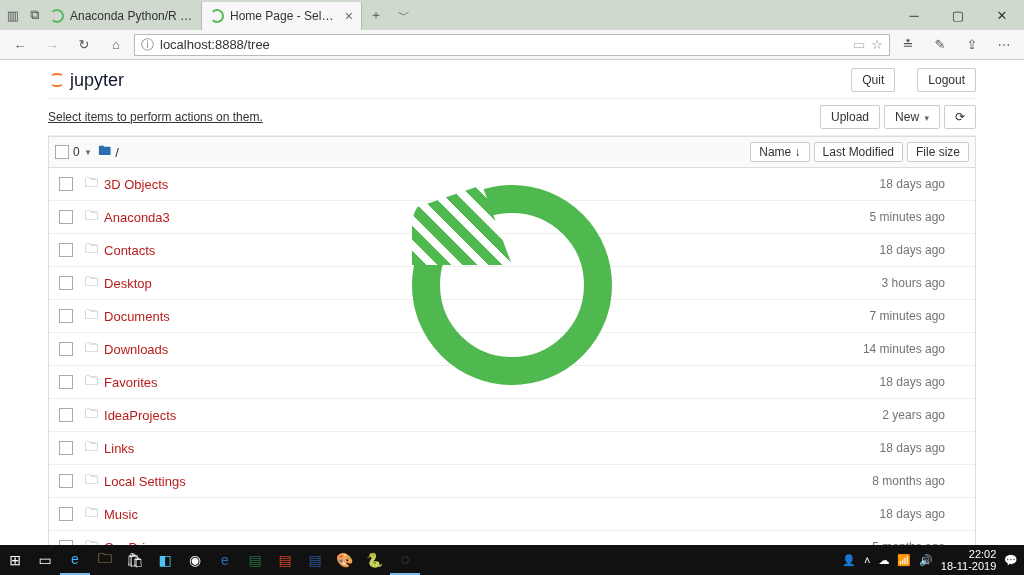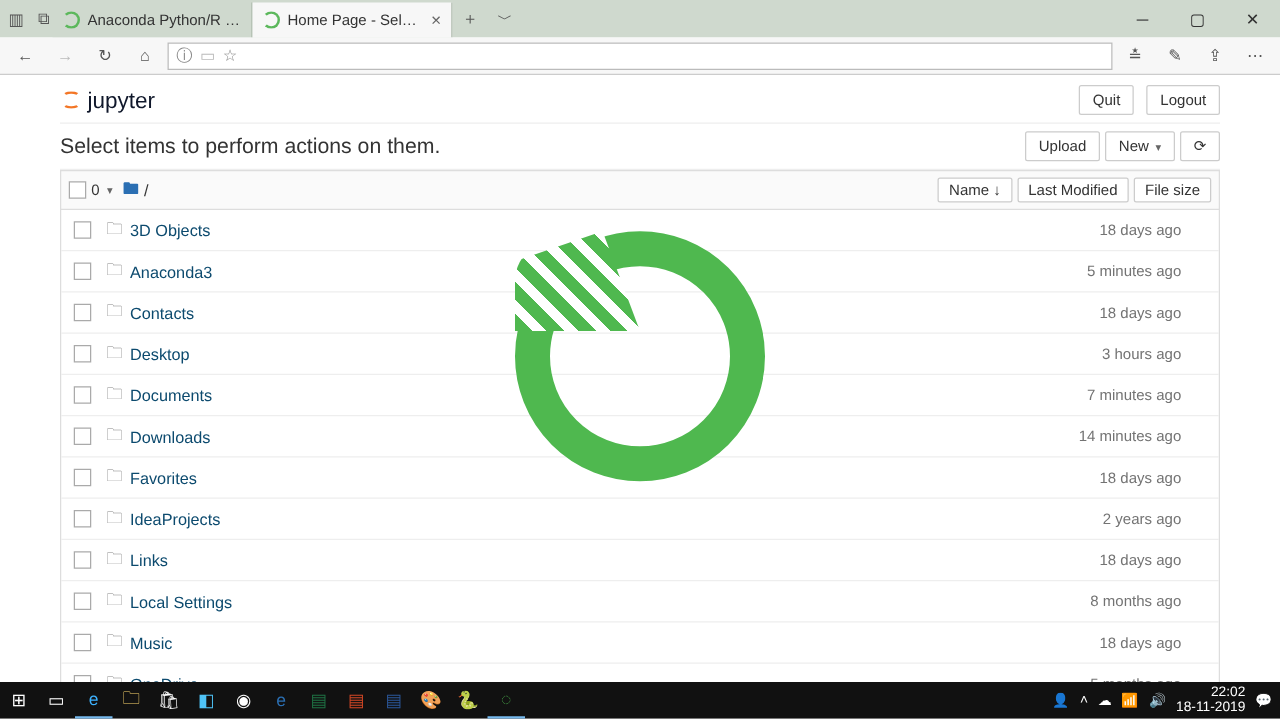--- a/index.html
+++ b/index.html
@@ -29,40 +29,40 @@
 .addr-right { display: flex; gap: 4px; }
 
 
 .content { flex: 1; overflow-y: scroll; background: #fff; position: relative; }
 .jp-header { display: flex; align-items: center; padding: 8px 0 6px; margin: 0 48px; border-bottom: 1px solid #eee; }
 .jp-logo { display: flex; align-items: center; gap: 4px; color: #0f172a; font-size: 18px; }
 .jp-logo-icon { width: 18px; height: 18px; position: relative; }
 .jp-logo-icon::before, .jp-logo-icon::after { content: ""; position: absolute; left: 2px; right: 2px; height: 4px; border-radius: 50%; border: 2px solid #f37626; }
 .jp-logo-icon::before { top: 2px; border-bottom-color: transparent; border-left-color: transparent; border-right-color: transparent; }
 .jp-logo-icon::after { bottom: 2px; border-top-color: transparent; border-left-color: transparent; border-right-color: transparent; }
-.jp-header-right { margin-left: auto; display: flex; gap: 10px; }
+.jp-header-right { margin-left: auto; display: flex; gap: 22px; }
 .jbtn { background: #fff; border: 1px solid #ccc; border-radius: 2px; padding: 4px 10px; font-size: 12px; color: #333; cursor: pointer; }
 
 .jp-toolbar { display: flex; align-items: center; padding: 6px 0; margin: 0 48px; border-bottom: 1px solid #eee; }
-.jp-select-text { font-size: 17px; color: #333; }
+.jp-select-text { font-size: 12px; color: #333; text-decoration: underline; }
 .jp-toolbar-right { margin-left: auto; display: flex; gap: 4px; }
 
 .jp-listhead { display: flex; align-items: center; padding: 4px 6px; margin: 0 48px; border: 1px solid #ddd; background: #fafafa; }
 .jp-check { width: 14px; height: 14px; border: 1px solid #aaa; background: #fff; display: inline-block; }
 .jp-count { font-size: 12px; margin: 0 4px; }
 .caret { font-size: 9px; color: #666; margin-left: 2px; }
 .jp-folder-icon { color: #2b6fb3; margin-left: 8px; }
 .jp-head-right { margin-left: auto; display: flex; gap: 4px; }
 .jp-head-btn { border: 1px solid #ccc; background: #fff; padding: 2px 8px; font-size: 12px; border-radius: 2px; }
 
 .jp-list { margin: 0 48px; border-left: 1px solid #ddd; border-right: 1px solid #ddd; }
 .jp-row { display: flex; align-items: center; padding: 5px 6px; border-bottom: 1px solid #eee; font-size: 13px; }
 .jp-row .jp-check { margin-right: 12px; margin-left: 4px; }
 .jp-row .icon { color: #888; margin-right: 6px; }
-.jp-row a { color: #0c4a6e; text-decoration: none; }
+.jp-row a { color: #b91c1c; text-decoration: none; }
 .jp-row .ago { margin-left: auto; color: #737373; font-size: 12px; padding-right: 24px; }
 
 
 .overlay { position: absolute; top: 120px; left: 50%; transform: translateX(-50%); width: 210px; height: 210px; display: flex; align-items: center; justify-content: center; }
 .spinner { width: 200px; height: 200px; border-radius: 50%; border: 28px solid #4fb84f; position: relative; }
 .spinner::before { content: ""; position: absolute; top: -28px; left: -28px; width: 100px; height: 80px; background: repeating-linear-gradient(45deg, #4fb84f 0 10px, #fff 10px 18px); border-radius: 50% 0 0 0; clip-path: polygon(0 30%, 70% 0, 100% 100%, 0 100%); }
 .overlay-text { position: absolute; color: #fff; font-size: 11px; top: 60%; }
 
 
 .taskbar { height: 30px; background: #111; display: flex; align-items: center; color: #fff; }
@@ -107,20 +107,21 @@
     </div>
   </div>
 
   <div class="addrbar">
     <div class="addr-btn">←</div>
     <div class="addr-btn" style="color:#bbb;">→</div>
     <div class="addr-btn">↻</div>
     <div class="addr-btn">⌂</div>
     <div class="addrbox">
       <span style="color:#888;">ⓘ</span>
+      <input value="localhost:8888/tree" style="">
       <span style="color:#bbb;">▭</span>
       <span style="color:#888;">☆</span>
     </div>
     <div class="addr-right">
       <div class="addr-btn">≛</div>
       <div class="addr-btn">✎</div>
       <div class="addr-btn">⇪</div>
       <div class="addr-btn">⋯</div>
     </div>
   </div>

